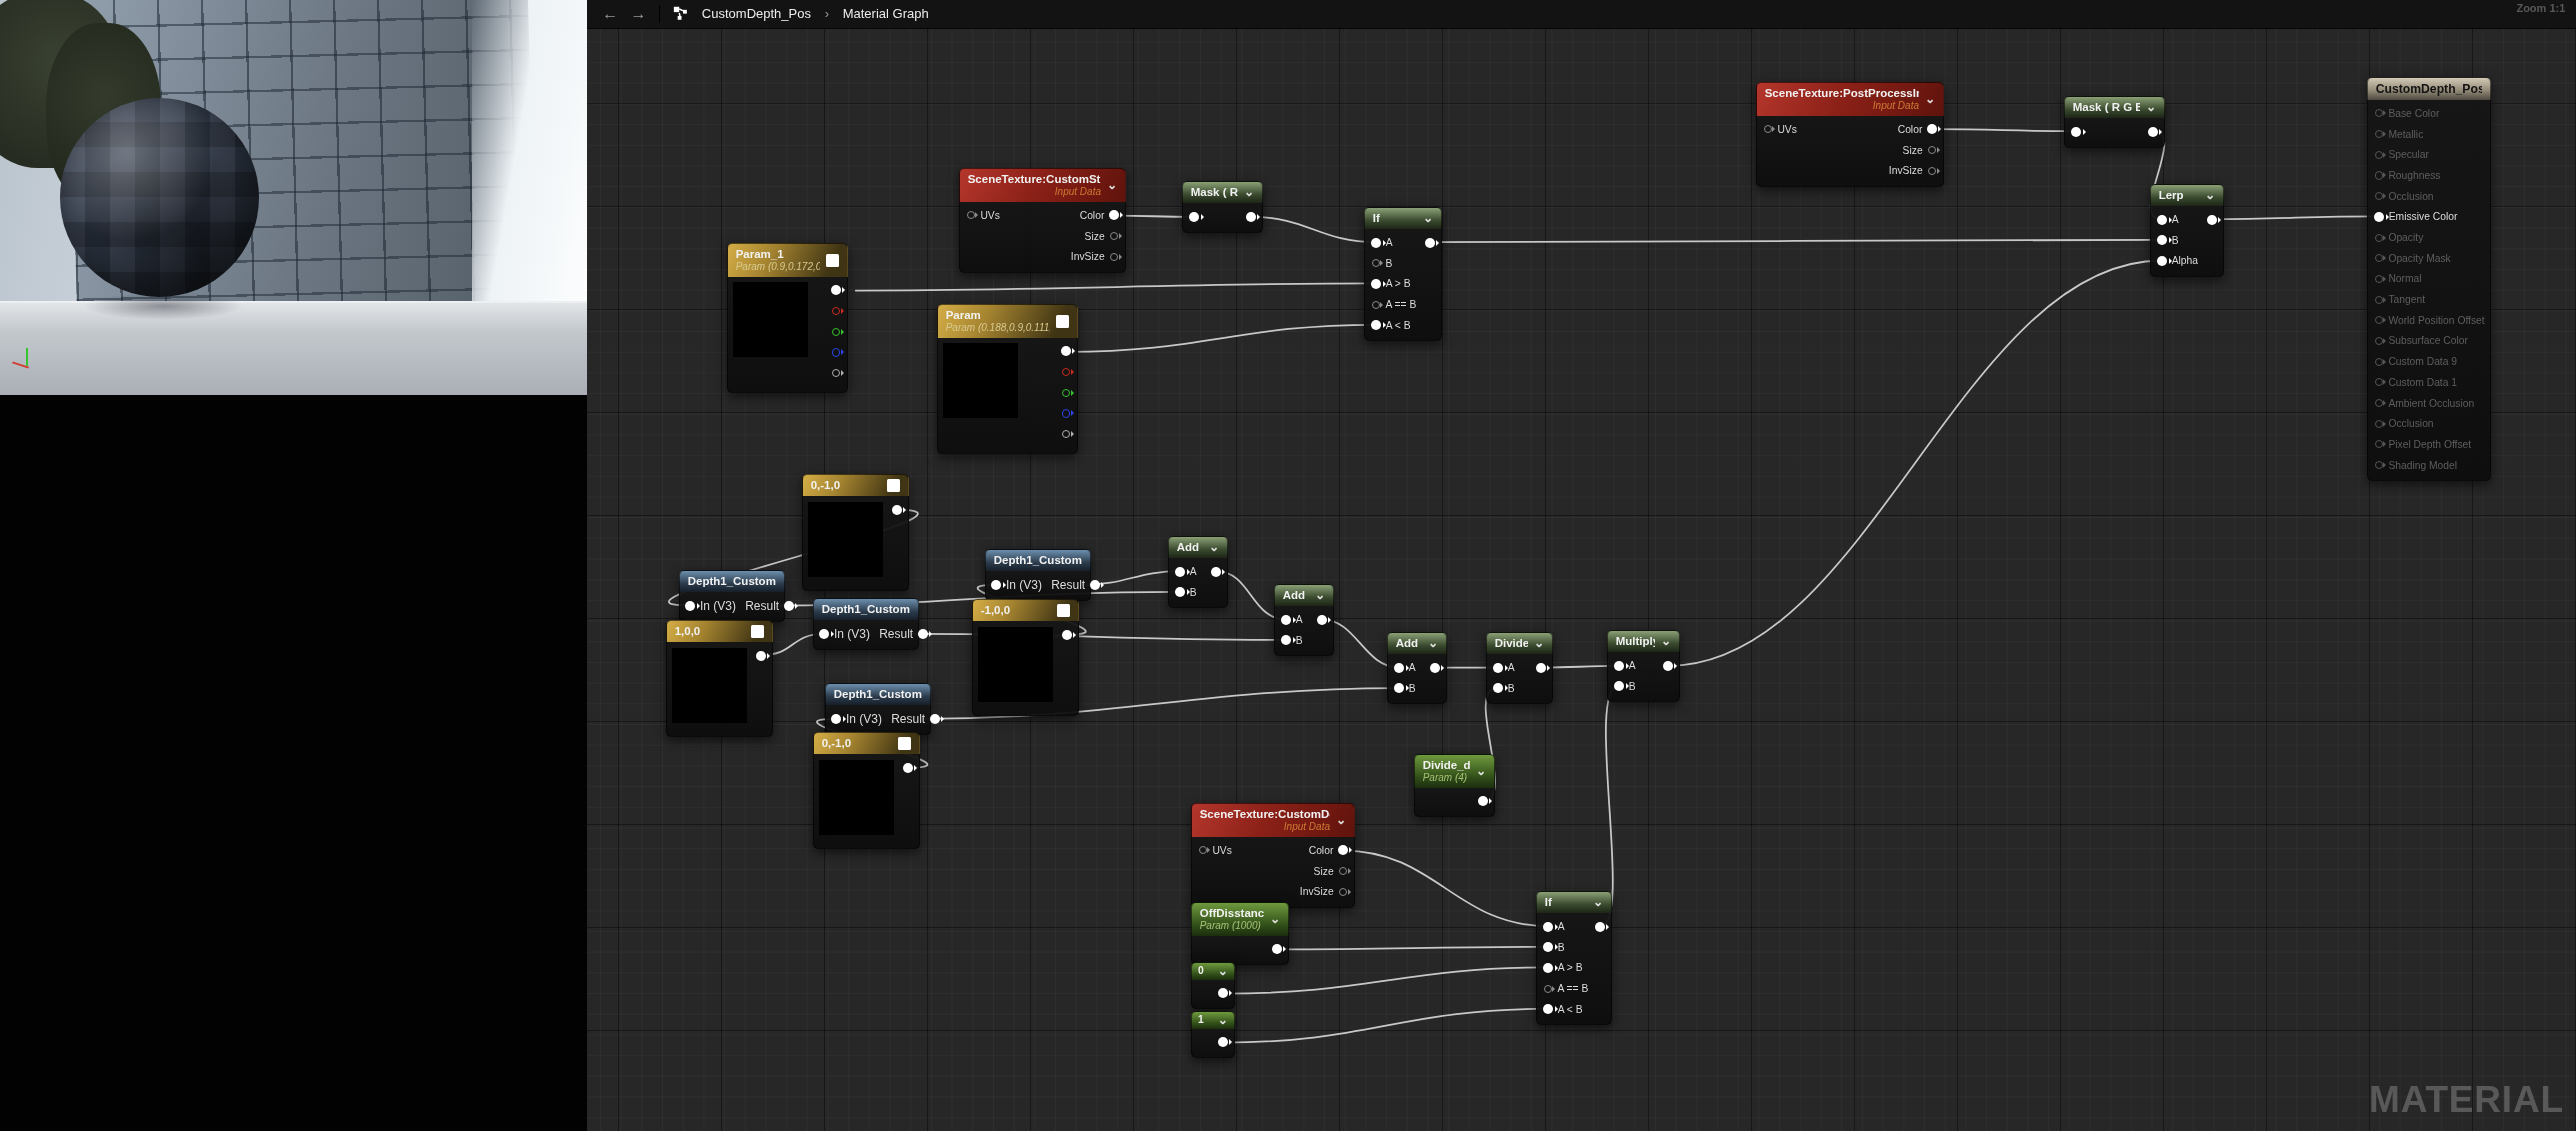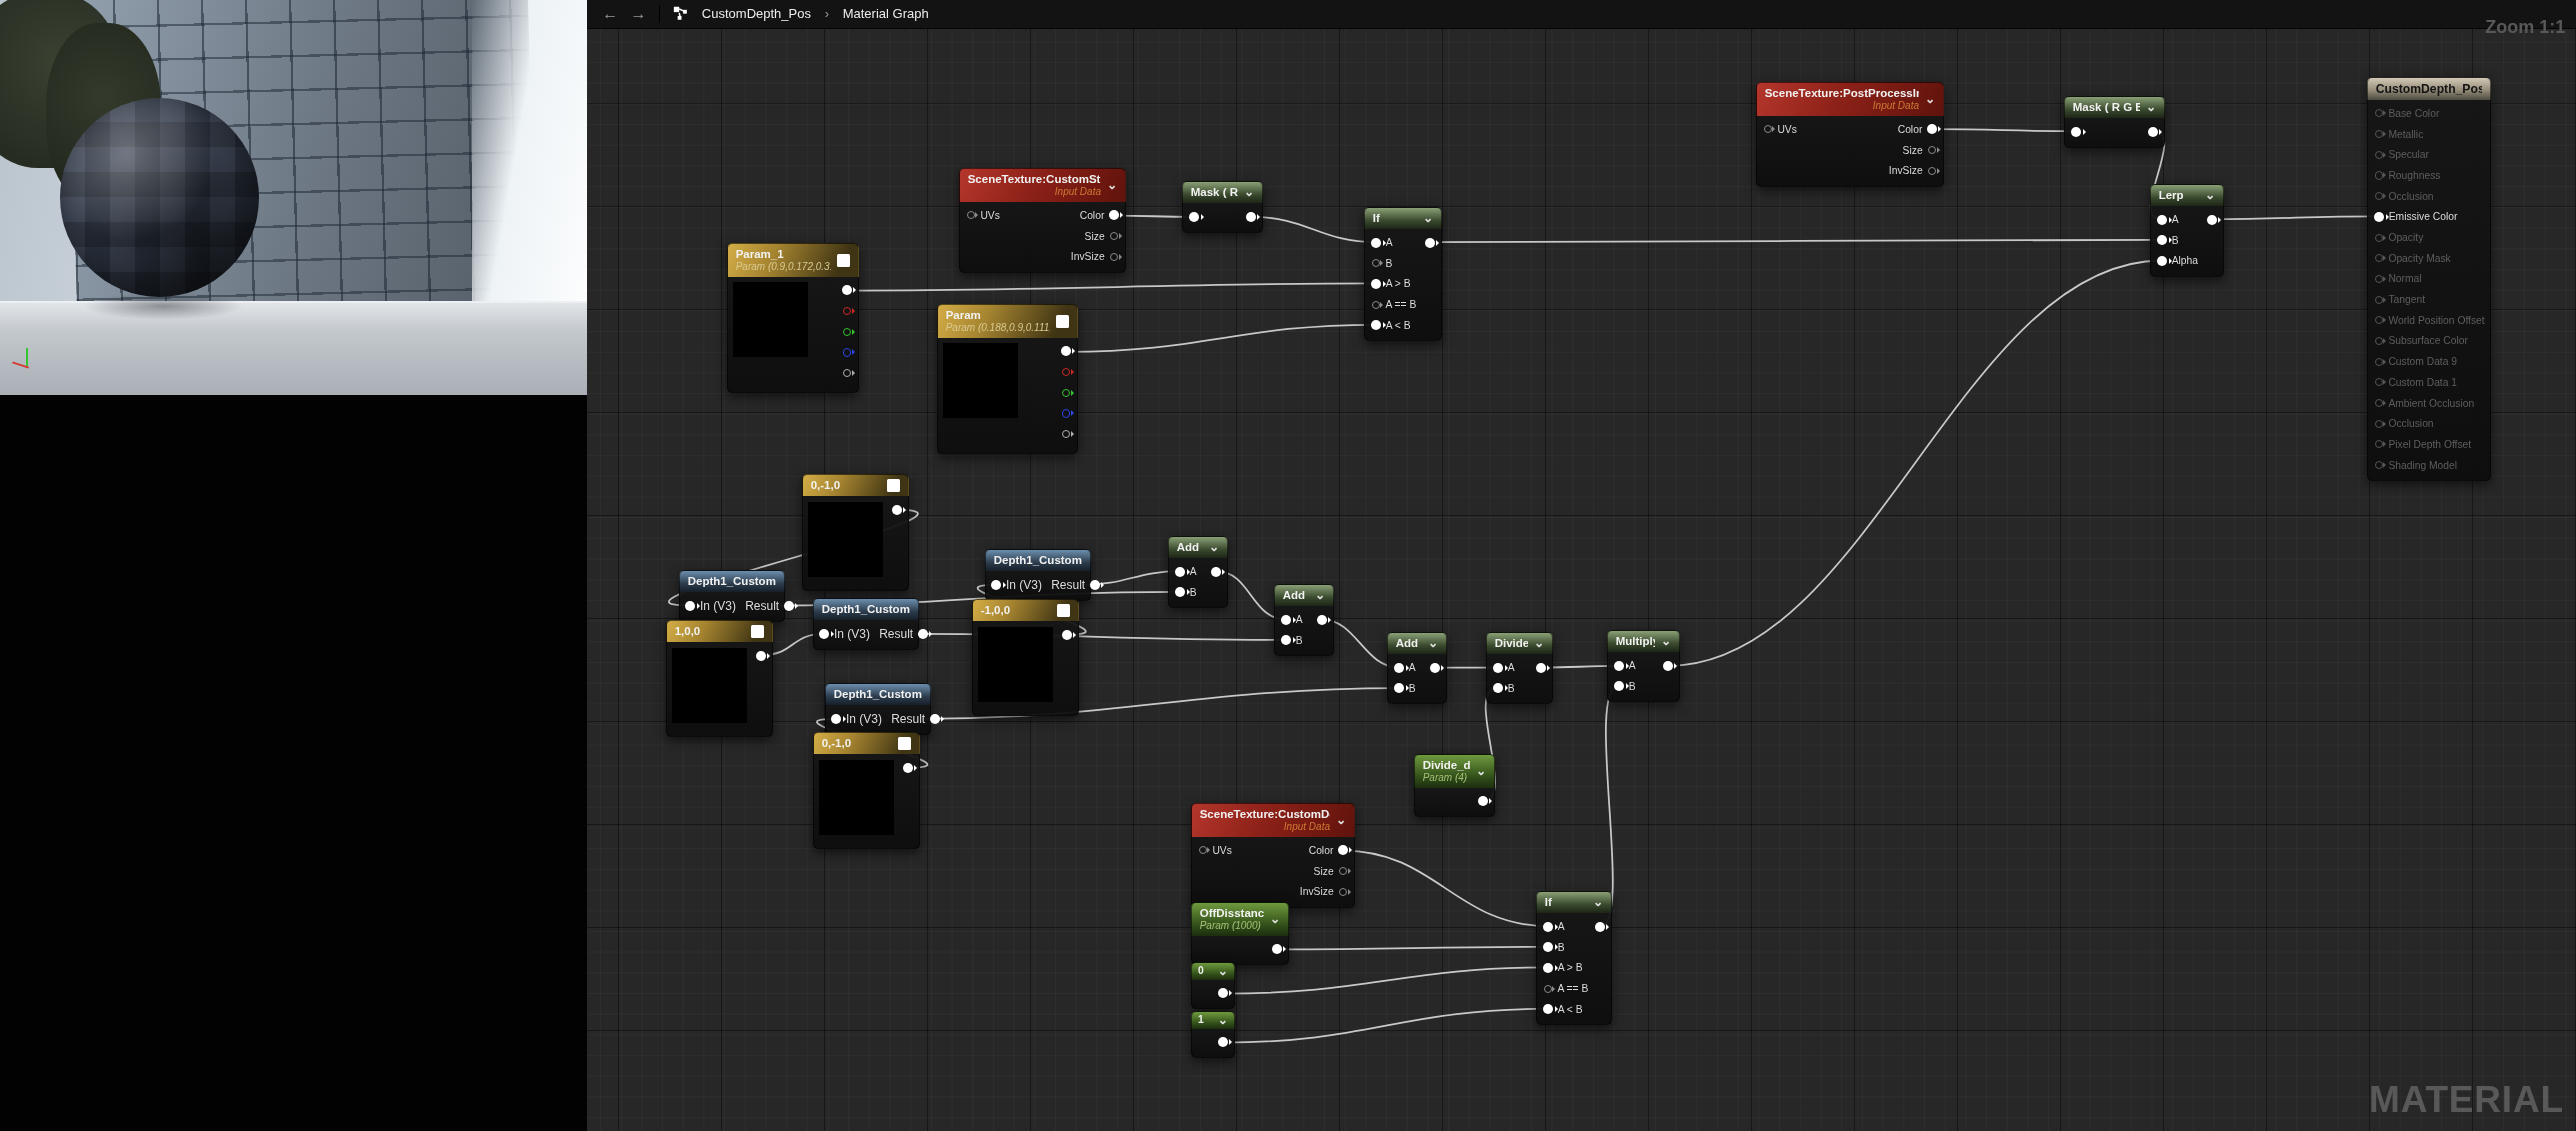--- a/index.html
+++ b/index.html
@@ -20,21 +20,21 @@
 
   
   .toolbar{position:absolute;left:587px;top:0;right:0;height:27.5px;background:#131313;
     border-bottom:0.8px solid #060606;display:flex;align-items:center;gap:12.2px;
     padding-left:15.3px;z-index:5;}
   .nav-arrow{color:#9a9a9a;font-size:16px;line-height:1;cursor:pointer;}
   .tsep{width:0.8px;height:18.4px;background:#2e2e2e;border-left:0.8px solid #000;}
   .crumb{color:#ececec;font-size:13px;}
   .crumb-sep{color:#9a9a9a;font-size:13px;margin:0 1.5px;}
   .gicon{display:inline-block;width:17px;height:15.3px;position:relative;}
-  .zoom-label{position:absolute;top:17px;right:10.7px;color:#585858;font-size:18px;
+  .zoom-label{position:absolute;top:2px;right:10.7px;color:#585858;font-size:11px;
     font-weight:bold;z-index:5;}
   .watermark{position:absolute;right:12.2px;bottom:10.7px;font-size:37px;font-weight:800;
     color:#8a8a8a;opacity:.5;letter-spacing:0.8px;z-index:1;}
 
   
   .node{position:absolute;border-radius:6.1px;box-shadow:0 3.8px 10.7px rgba(0,0,0,.55);z-index:3;}
   .hdr{border-radius:5.4px 5.4px 0 0;padding:3.8px 7.7px;display:flex;align-items:center;border:0.8px solid rgba(0,0,0,.55);border-bottom:none;}
   .titles{flex:1;line-height:1.18;overflow:hidden;}
   .title{font-size:11.5px;font-weight:bold;color:#f1f1f1;white-space:nowrap;}
   .sub{font-size:10px;font-style:italic;white-space:nowrap;}
@@ -211,21 +211,21 @@
               <span class="lbl">A == B</span>
               <span class="sp"></span>
             </div>
             <div class="row">
               <span class="pin on"></span>
               <span class="lbl">A &lt; B</span>
               <span class="sp"></span>
             </div>
           </div>
         </div>
-        <div class="node gold" style="left: 727px; top: 243px; width: 132px;">
+        <div class="node gold" style="left: 727px; top: 243px; width: 121px;">
           <div class="hdr">
             <div class="titles">
               <div class="title">Param_1</div>
               <div class="sub">Param (0.9,0.172,0.316,1)</div>
             </div>
             <span class="toggle"></span>
           </div>
           <div class="body haspreview" style="min-height: 107px;">
             <div class="preview"></div>
             <div class="row">

